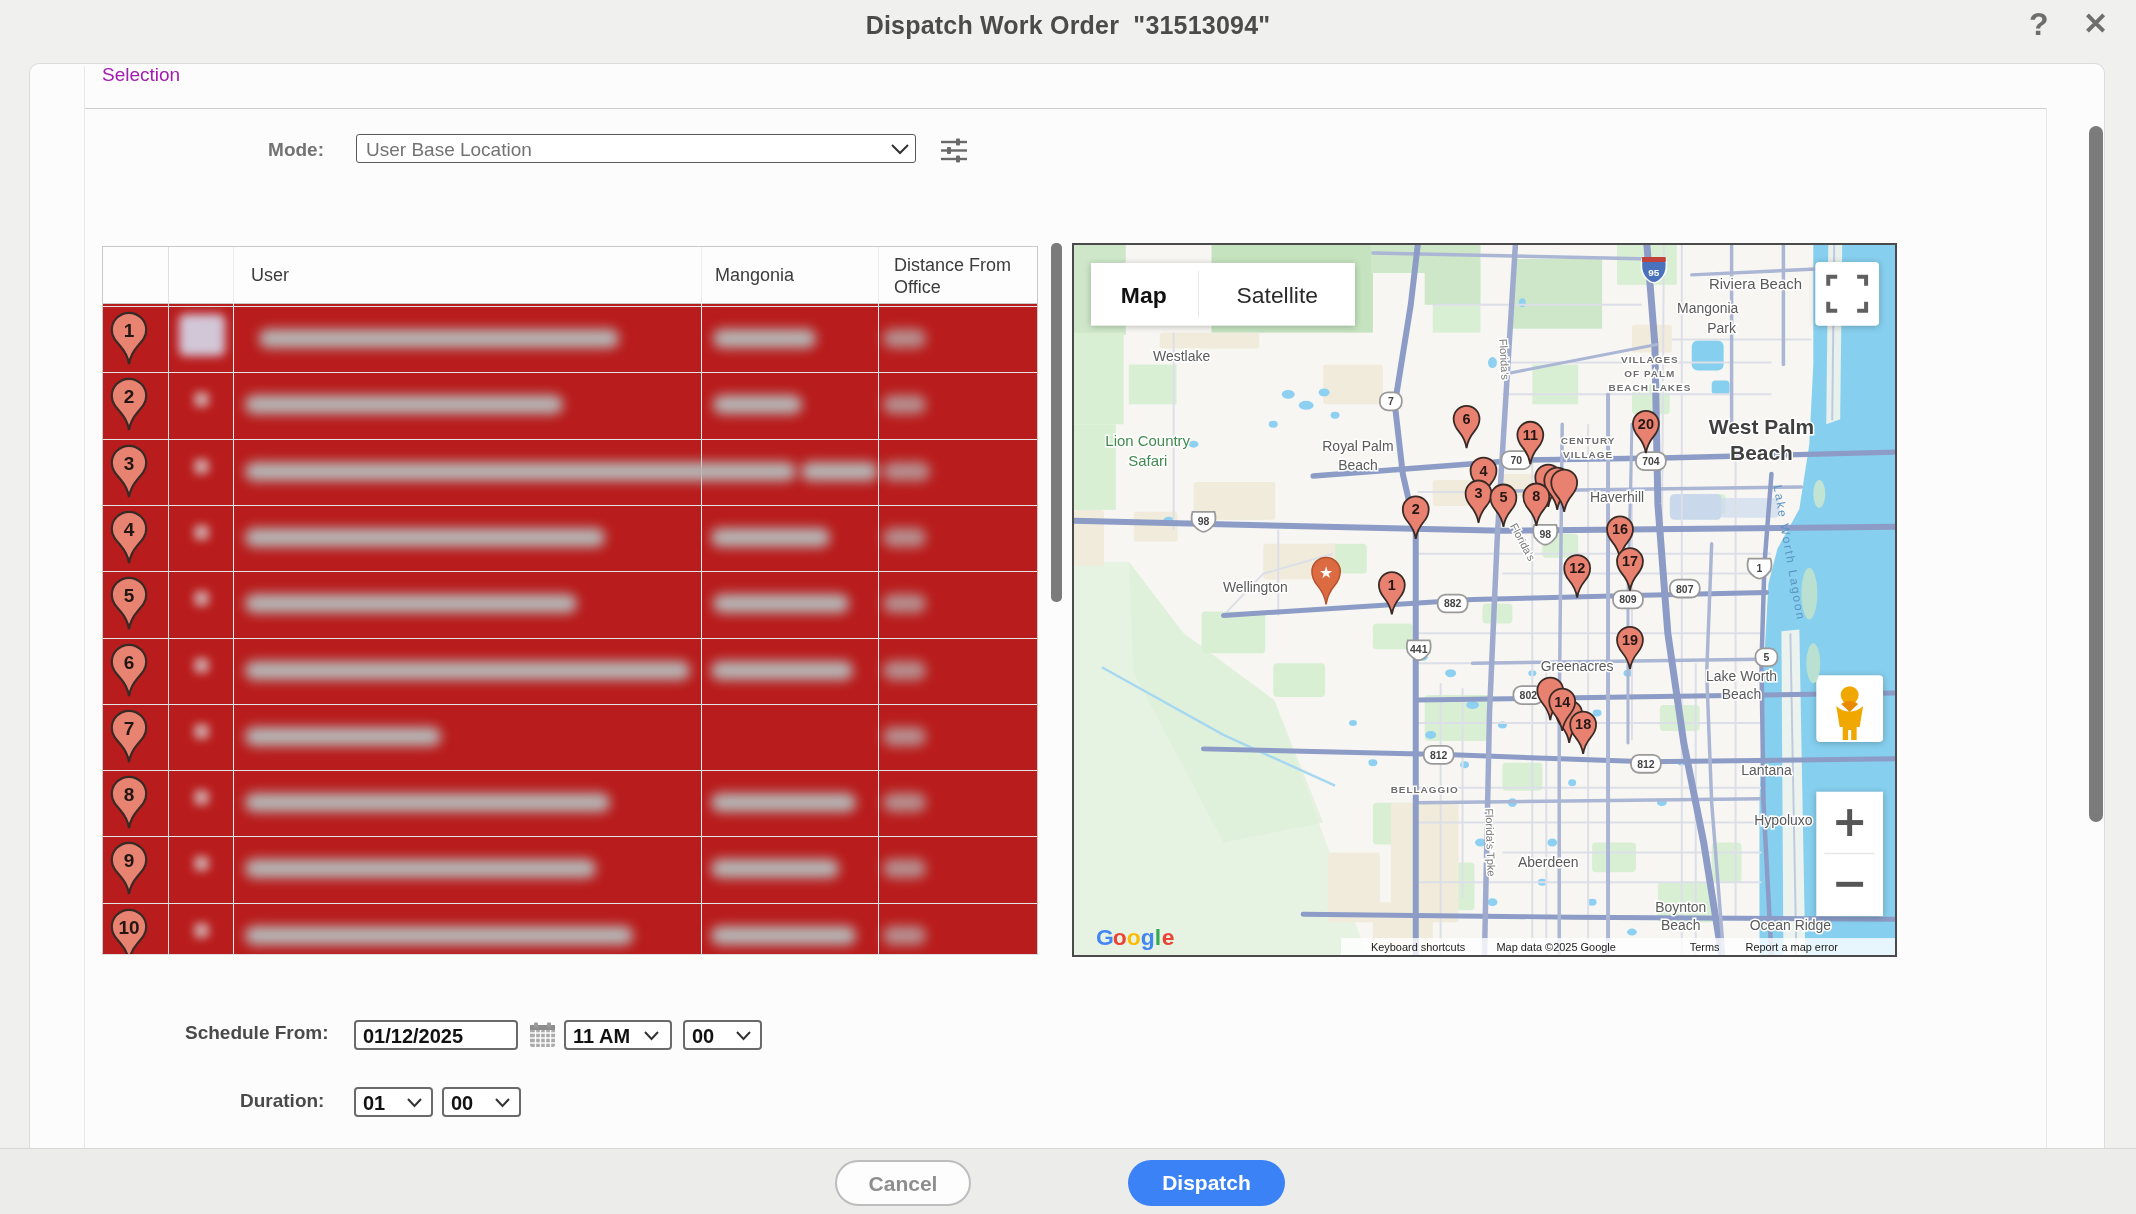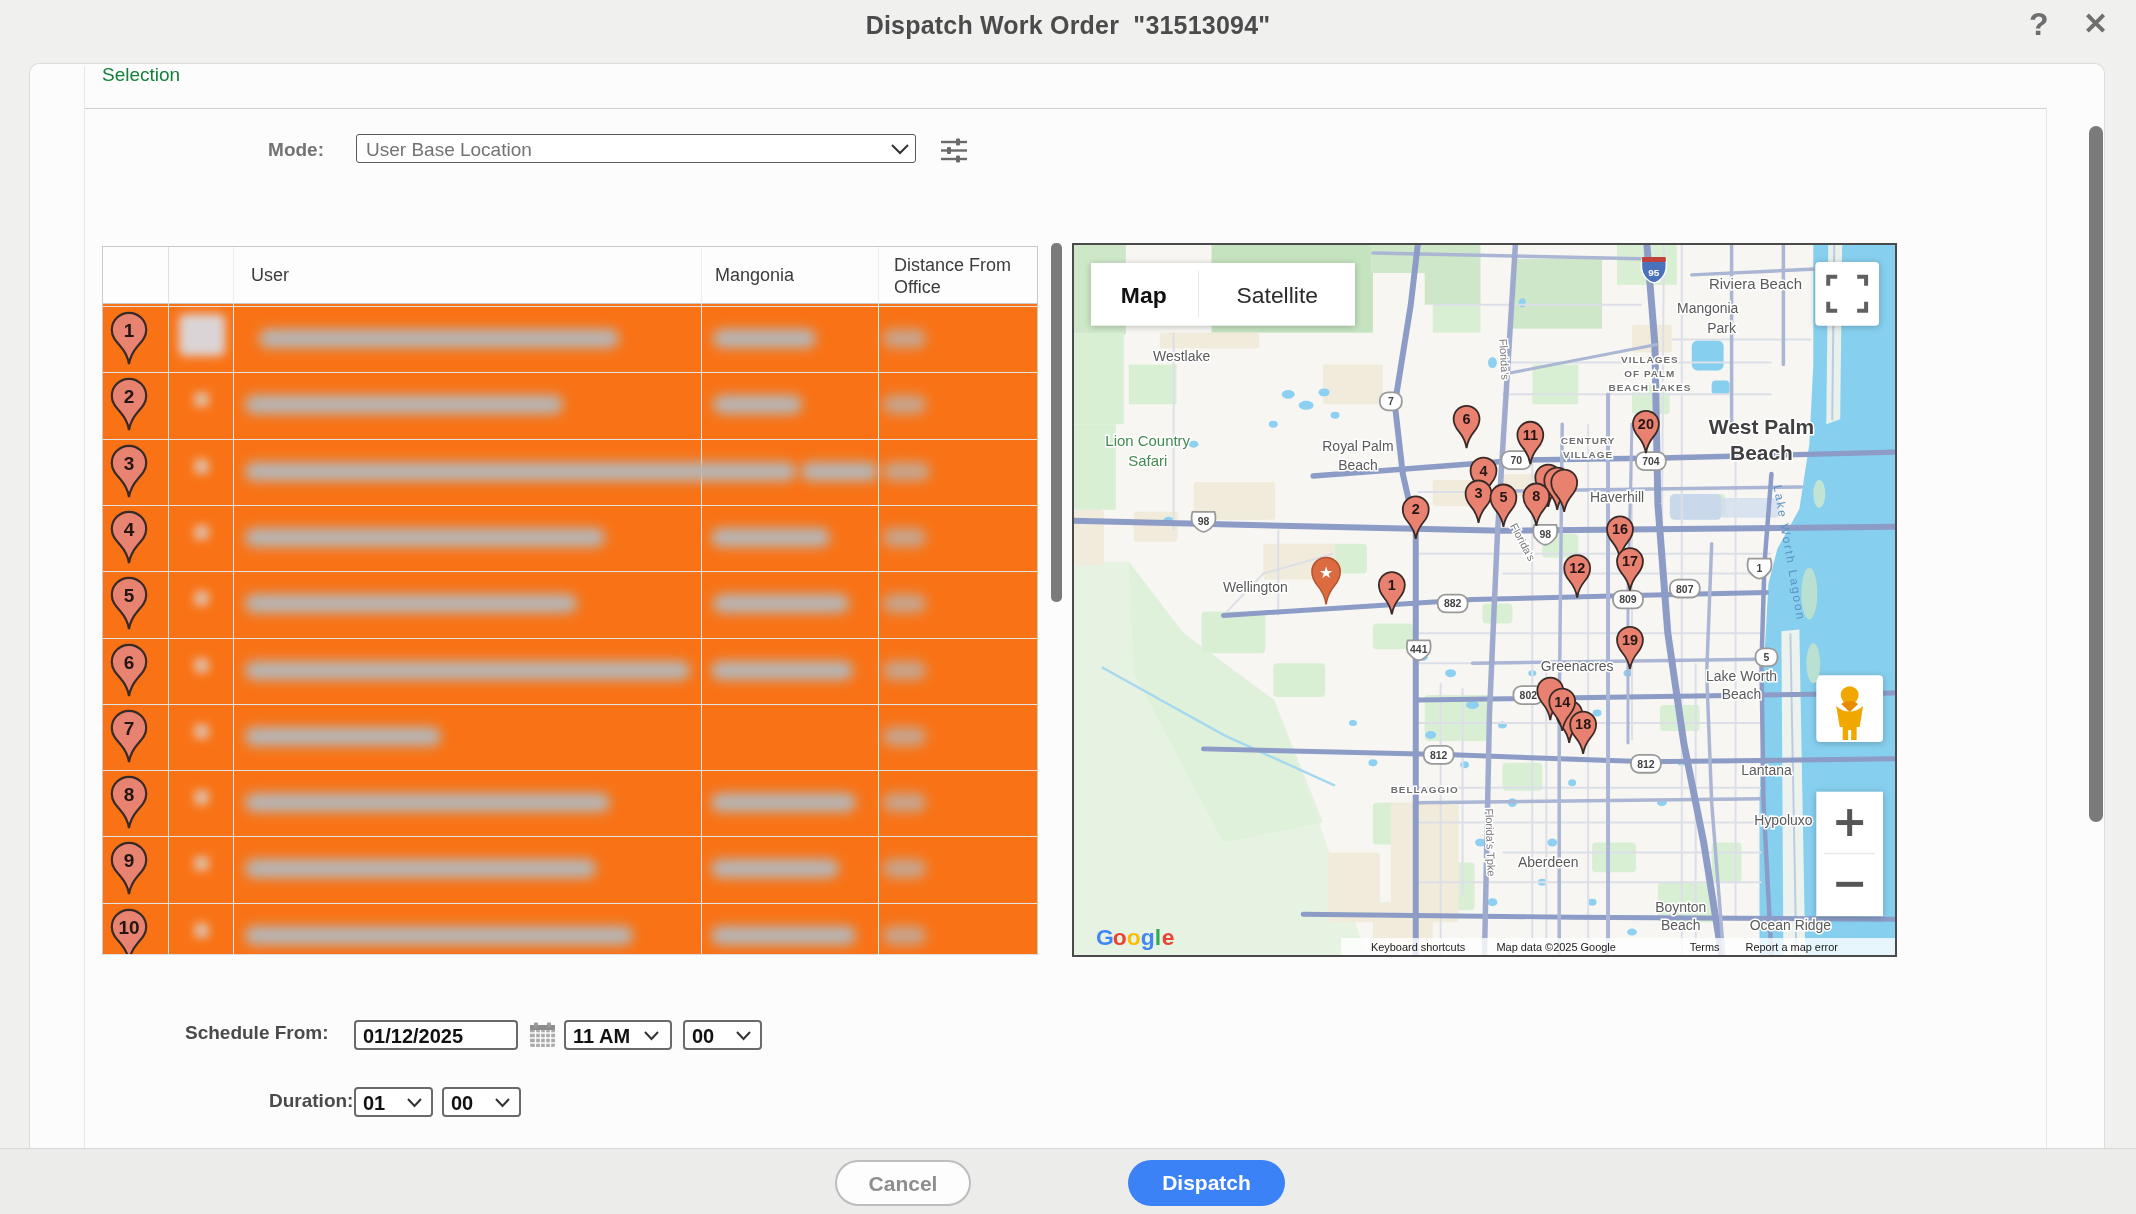--- a/index.html
+++ b/index.html
@@ -3,31 +3,31 @@
 <meta charset="utf-8">
 <style>
 * { margin:0; padding:0; box-sizing:border-box; }
 html,body { width:2136px; height:1214px; overflow:hidden; }
 body { background:#f0f0ef; font-family:"Liberation Sans", sans-serif; position:relative; }
 .abs { position:absolute; }
 #title { width:2136px; top:11px; text-align:center; font-size:25px; font-weight:bold; color:#4b4b4b; letter-spacing:0.2px; }
 #help { left:2029px; top:6px; font-size:32px; font-weight:bold; color:#6e6e6e; }
 #close { left:2083px; top:6px; font-size:30px; font-weight:bold; color:#6e6e6e; }
 #dialog { left:29px; top:63px; width:2076px; height:1151px; background:#fcfcfc; border:1px solid #dcdcdc; border-bottom:none; border-radius:10px 10px 0 0; }
-#selTitle { left:102px; top:64px; font-size:19px; color:#15803d; }
+#selTitle { left:102px; top:64px; font-size:19px; color:#a21caf; }
 .line { background:#cfcfcf; }
 #grpTop { left:85px; top:108px; width:1961px; height:1px; }
 #grpLeft { left:84px; top:66px; width:1px; height:1082px; background:#e7e7e7; }
 #grpRight { left:2046px; top:108px; width:1px; height:1040px; background:#e7e7e7; }
 #dlgScroll { left:2089px; top:126px; width:14px; height:696px; border-radius:7px; background:#7b7b7b; }
 #modeLabel { left:230px; top:139px; width:94px; text-align:right; font-size:19px; font-weight:bold; color:#737373; }
 #modeSelect { left:356px; top:134px; width:560px; height:29px; background:#fff; border:1.5px solid #5a5a5a; border-radius:3px; }
 #modeText { left:366px; top:139px; font-size:19px; color:#737373; }
 
-#tableWrap { left:102px; top:246px; width:936px; height:709px; border:1px solid #c9c9c9; border-bottom:1px solid #dedede; background:#f97316; overflow:hidden;text-align:right; }
+#tableWrap { left:102px; top:246px; width:936px; height:709px; border:1px solid #c9c9c9; border-bottom:1px solid #dedede; background:#b91c1c; overflow:hidden;text-align:right; }
 .vline { position:absolute; top:0; width:1px; height:709px; background:#e0e0e0; }
 .hline { position:absolute; left:0; width:934px; height:1px; background:#e3e3e3; }
 #thead { position:absolute; left:0; top:0; width:934px; height:57px; background:#fdfdfd; border-bottom:1px solid #c9c9c9; }
 .th { position:absolute; font-size:18px; color:#3c3c3c; }
 #tblScroll { left:1051px; top:243px; width:11px; height:359px; border-radius:5px; background:#7b7b7b; }
 .blob { position:absolute; background:#b6b6b6; border-radius:9px; filter:blur(6px); height:19px; }
 .cb { position:absolute; background:#d8d8d8; border-radius:4px; filter:blur(4px); width:15px; height:15px; opacity:0.7; }
 
 .flabel { font-size:19px; font-weight:bold; color:#4a4a4a; }
 .fbox { background:#fff; border:2px solid #6a6a6a; border-radius:4px; }
@@ -193,21 +193,21 @@
 <div class="abs ftext" style="left:573px; top:1025px;">11 AM</div>
 <svg class="abs" style="left:643px; top:1030px;" width="17" height="11" viewBox="0 0 17 11">
     <path d="M2 2 L8.5 9 L15 2" fill="none" stroke="#333" stroke-width="2"></path>
   </svg>
 <div class="abs fbox" style="left:683px; top:1020px; width:79px; height:30px;"></div>
 <div class="abs ftext" style="left:692px; top:1025px;">00</div>
 <svg class="abs" style="left:735px; top:1030px;" width="17" height="11" viewBox="0 0 17 11">
     <path d="M2 2 L8.5 9 L15 2" fill="none" stroke="#333" stroke-width="2"></path>
   </svg>
 
-<div class="abs flabel" style="left:240px; top:1090px;margin-left:29px;">Duration:</div>
+<div class="abs flabel" style="left:240px; top:1090px;">Duration:</div>
 <div class="abs fbox" style="left:354px; top:1087px; width:79px; height:30px;"></div>
 <div class="abs ftext" style="left:363px; top:1092px;">01</div>
 <svg class="abs" style="left:406px; top:1097px;" width="17" height="11" viewBox="0 0 17 11">
     <path d="M2 2 L8.5 9 L15 2" fill="none" stroke="#333" stroke-width="2"></path>
   </svg>
 <div class="abs fbox" style="left:442px; top:1087px; width:79px; height:30px;"></div>
 <div class="abs ftext" style="left:451px; top:1092px;">00</div>
 <svg class="abs" style="left:494px; top:1097px;" width="17" height="11" viewBox="0 0 17 11">
     <path d="M2 2 L8.5 9 L15 2" fill="none" stroke="#333" stroke-width="2"></path>
   </svg>

